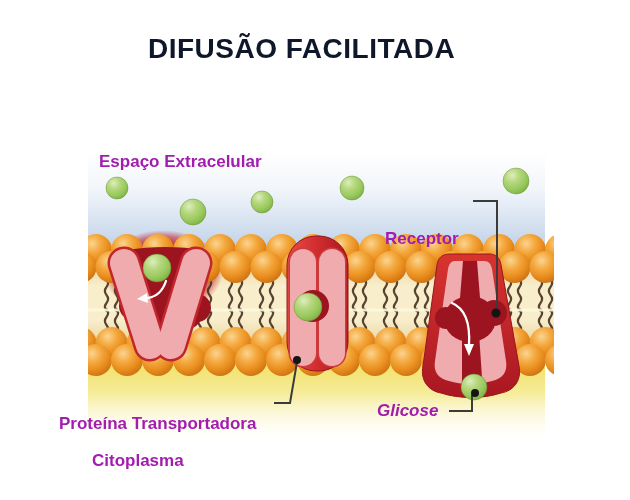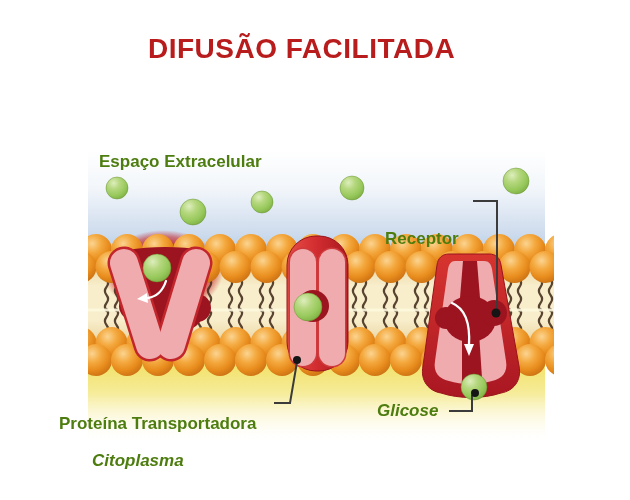--- a/index.html
+++ b/index.html
@@ -1,26 +1,26 @@
 <!DOCTYPE html>
 <html><head>
 <meta charset="utf-8">
 <style>
   html,body{margin:0;padding:0;background:#fff;}
   #stage{position:relative;width:630px;height:500px;background:#fff;overflow:hidden;
          font-family:"Liberation Sans",sans-serif;}
   #illustration{position:absolute;left:0;top:0;}
   .title{position:absolute;left:148px;top:33px;font:700 28px "Liberation Sans",sans-serif;
-         color:#b91c1c;letter-spacing:.5px;white-space:nowrap;}
-  .lbl{position:absolute;font:700 17px "Liberation Sans",sans-serif;color:#4d7c0f;white-space:nowrap;}
+         color:#0f172a;letter-spacing:.5px;white-space:nowrap;}
+  .lbl{position:absolute;font:700 17px "Liberation Sans",sans-serif;color:#a21caf;white-space:nowrap;}
   .lbl-extracellular{left:99px;top:152px;}
   .lbl-receptor{left:385px;top:191px;margin-top:38px;}
   .lbl-transporter{left:59px;top:414px;}
   .lbl-glucose{left:377px;top:401px;font-style:italic;}
-  .lbl-cytoplasm{left:92px;top:451px;font-style:italic;}
+  .lbl-cytoplasm{left:92px;top:451px;}
   .tail{fill:none;stroke:#46301f;stroke-width:2.2;stroke-linecap:round;opacity:.9;}
   .leader{fill:none;stroke:#3b3b3b;stroke-width:2;}
   .arrow{fill:none;stroke:#fff;stroke-width:2.3;stroke-linecap:round;}
 </style>
 </head>
 <body>
 
 <div id="stage">
 
   <svg id="illustration" width="630" height="500" viewBox="0 0 630 500">

